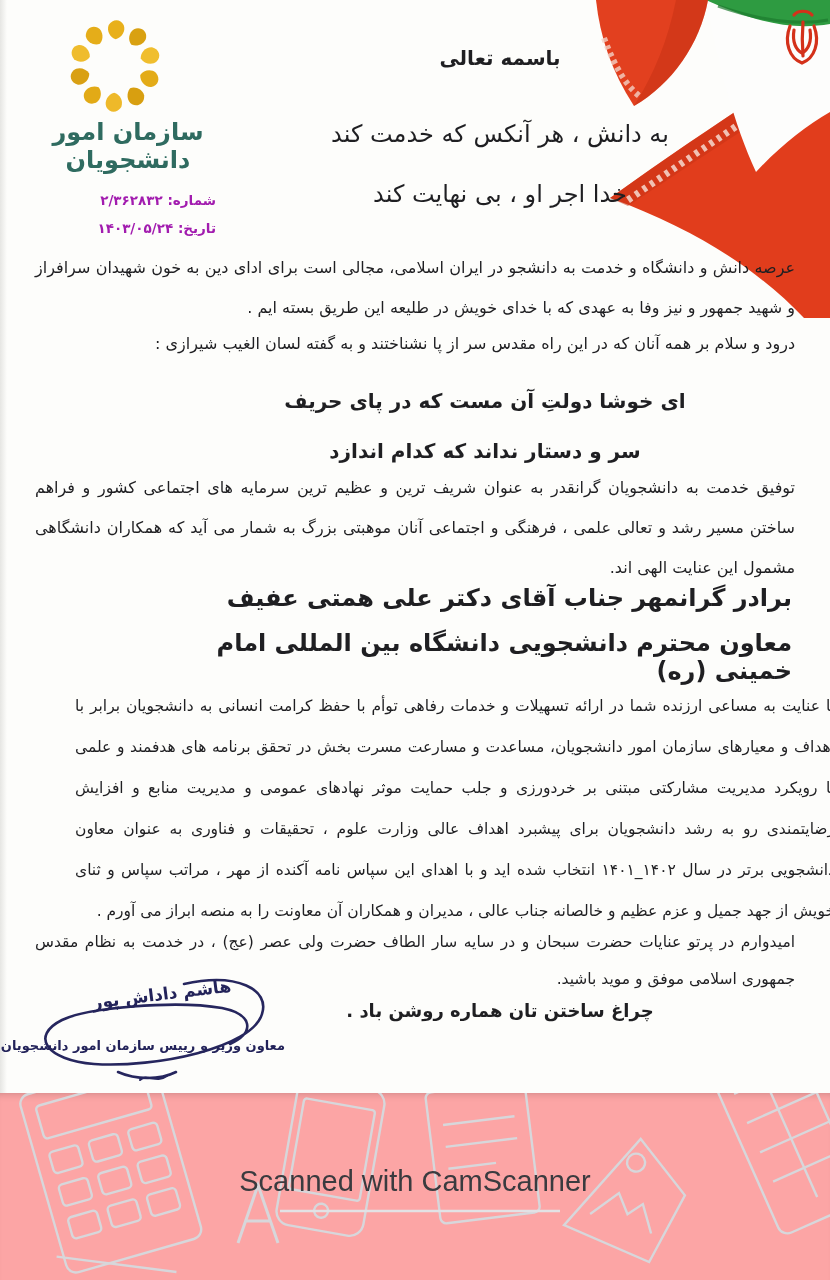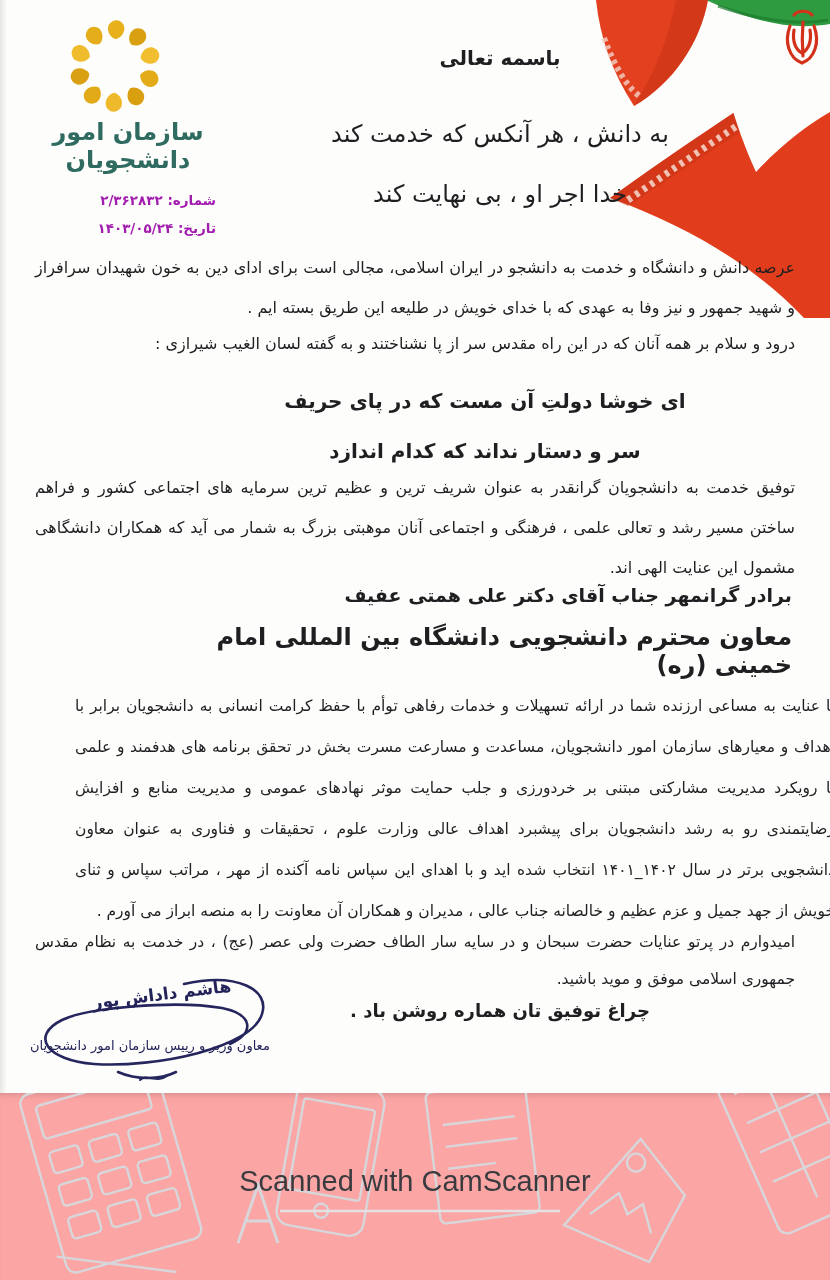--- a/index.html
+++ b/index.html
@@ -22,31 +22,31 @@
   .meta .row{white-space:nowrap;text-align:right;direction:rtl;}
   
   .besmele{left:340px;top:46px;width:320px;font-size:20px;font-weight:bold;}
   .poem1{left:330px;top:104px;width:340px;font-size:24px;font-weight:normal;line-height:60px;}
   .poem2{left:270px;top:376px;width:430px;font-size:20px;font-weight:bold;line-height:50px;}
   .para{left:35px;width:760px;font-size:16px;line-height:40px;}
   .p1{top:248px;}
   .p2{top:324px;text-align:right;}
   .p3{top:468px;}
   .addressee{right:38px;top:584px;width:600px;font-weight:bold;}
-  .addr-name{font-size:19px;}
+  .addr-name{font-size:24px;}
   .addr-title{font-size:24px;margin-top:17px;}
   .body-par{top:686px;font-size:15.5px;line-height:41px;margin-left:40px;}
   .closing{top:924px;font-size:15.5px;line-height:37px;}
   .benediction{left:330px;top:1000px;width:340px;font-size:18px;font-weight:bold;}
   
   .sig{left:30px;top:980px;width:262px;height:112px;color:#23235a;}
   .sig-name{position:absolute;left:62px;top:4px;font-size:17px;font-weight:bold;
     transform:rotate(-7deg);white-space:nowrap;}
   .sig-title{position:absolute;left:0;top:58px;width:255px;font-size:13px;
-    font-weight:normal;text-align:left;white-space:nowrap;}
+    font-weight:bold;text-align:left;white-space:nowrap;}
   .sig svg{position:absolute;left:-14px;top:-12px;}
   
   .flag{right:0;top:0;}
   
   .footer{left:0;top:1093px;width:830px;height:187px;background:#fca5a5;
     box-shadow:inset 0 7px 9px -7px rgba(0,0,0,.22);overflow:hidden;}
   .footer svg{position:absolute;left:0;top:0;}
   .scan-credit{position:absolute;left:0;top:72px;width:100%;text-align:center;
     font-family:"Liberation Sans",sans-serif;font-size:29px;color:#3a3b3f;}
 </style>
@@ -129,21 +129,21 @@
 
   <div class="abs addressee fa right">
     <div class="addr-name">برادر گرانمهر جناب آقای دکتر علی همتی عفیف</div>
     <div class="addr-title">معاون محترم دانشجویی دانشگاه بین المللی امام خمینی (ره)</div>
   </div>
 
   <div class="abs para body-par fa just">با عنایت به مساعی ارزنده شما در ارائه تسهیلات و خدمات رفاهی توأم با حفظ کرامت انسانی به دانشجویان برابر با اهداف و معیارهای سازمان امور دانشجویان، مساعدت و مسارعت مسرت بخش در تحقق برنامه های هدفمند و علمی با رویکرد مدیریت مشارکتی مبتنی بر خردورزی و جلب حمایت موثر نهادهای عمومی و مدیریت منابع و افزایش رضایتمندی رو به رشد دانشجویان برای پیشبرد اهداف عالی وزارت علوم ، تحقیقات و فناوری به عنوان معاون دانشجویی برتر در سال ۱۴۰۲_۱۴۰۱ انتخاب شده اید و با اهدای این سپاس نامه آکنده از مهر ، مراتب سپاس و ثنای خویش از جهد جمیل و عزم عظیم و خالصانه جناب عالی ، مدیران و همکاران آن معاونت را به منصه ابراز می آورم .</div>
 
   <div class="abs para closing fa just">امیدوارم در پرتو عنایات حضرت سبحان و در سایه سار الطاف حضرت ولی عصر (عج) ، در خدمت به نظام مقدس جمهوری اسلامی موفق و موید باشید.</div>
 
-  <div class="abs benediction fa center">چراغ توفیق تان هماره روشن باد .</div>
+  <div class="abs benediction fa center">چراغ ساختن تان هماره روشن باد .</div>
 
   <div class="abs sig fa">
     <svg width="290" height="130" viewBox="0 0 290 130">
       <g stroke="#26265e" stroke-width="2.6" fill="none" stroke-linecap="round">
         <path d="M168,16 C222,4 254,22 246,46 C236,80 140,100 78,96 C30,92 14,68 46,52 C70,40 158,32 206,40 C236,46 240,64 214,76"></path>
         <path d="M102,104 C120,112 144,112 160,104"></path>
         <path d="M124,112 C131,105 140,116 151,108" stroke-width="2"></path>
       </g>
     </svg>
     <div class="sig-name">هاشم داداش پور</div>

